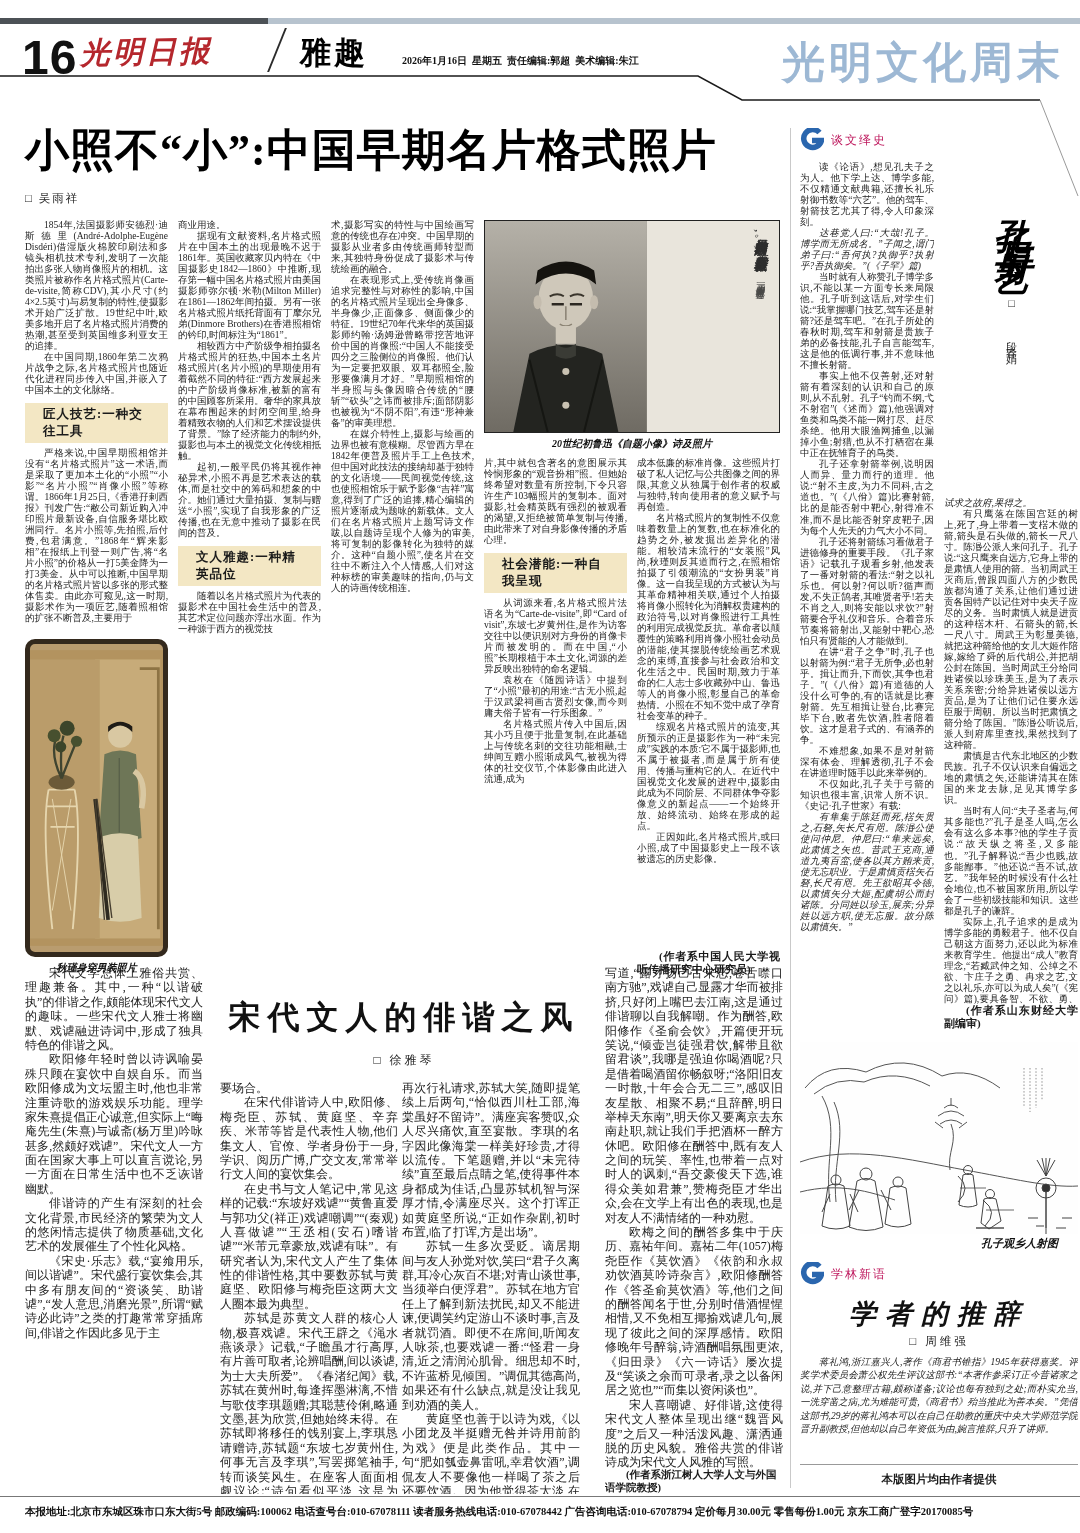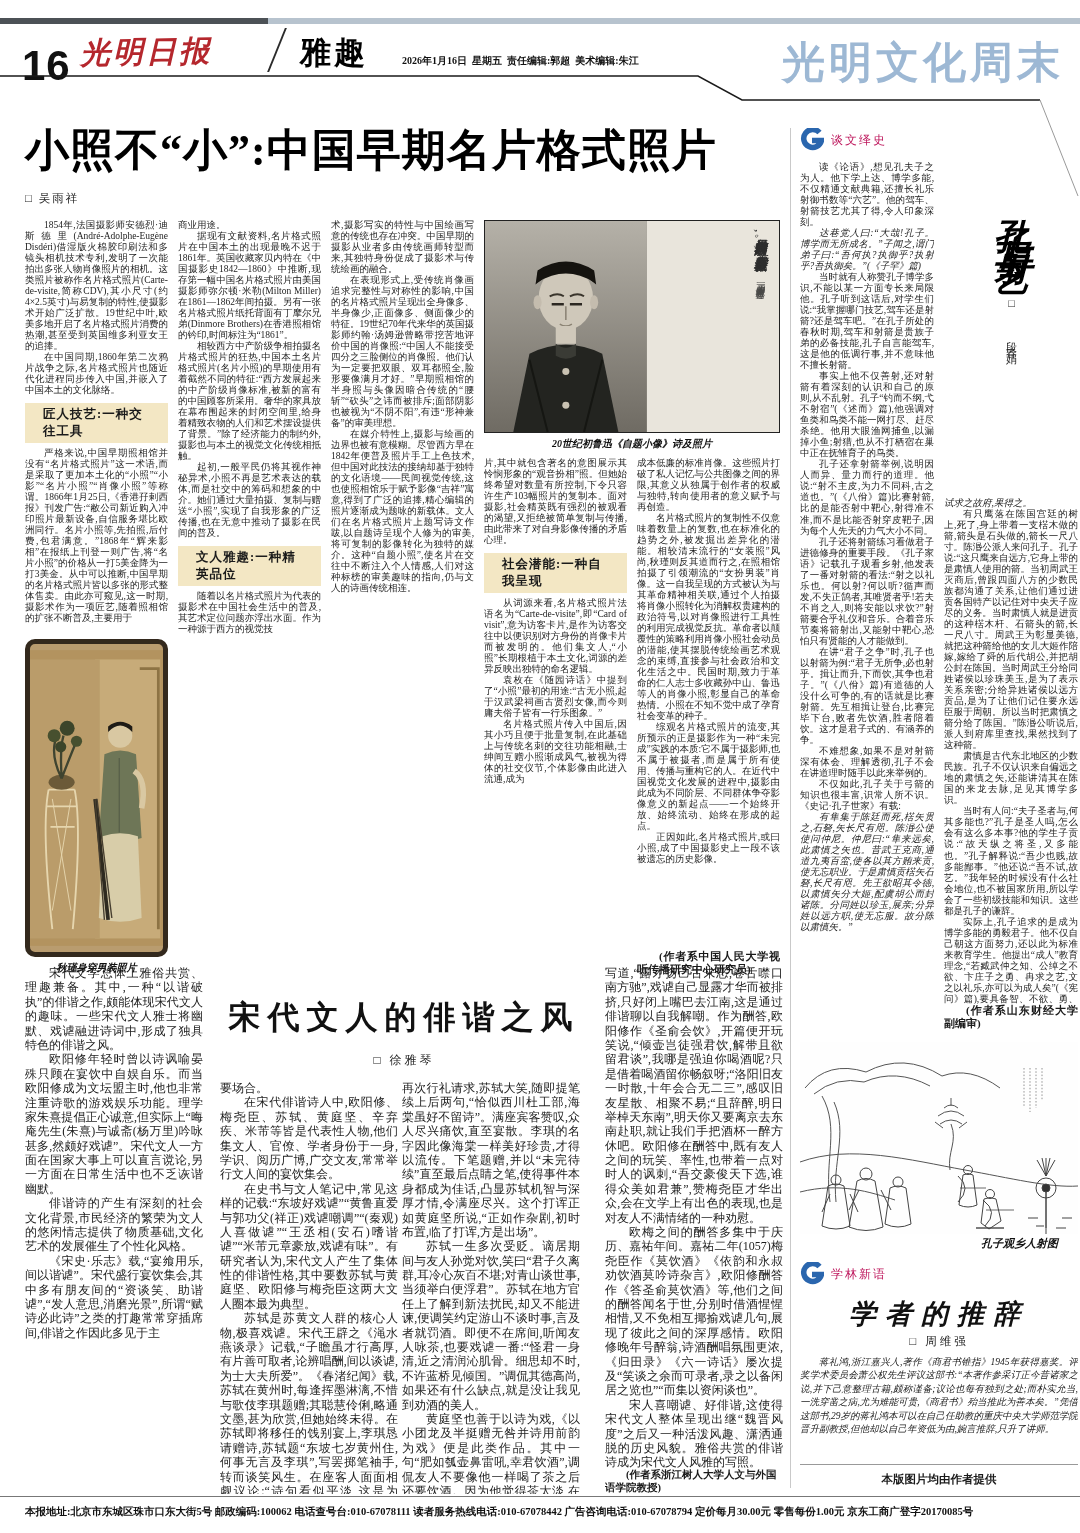--- a/index.html
+++ b/index.html
@@ -3,22 +3,22 @@
 <meta charset="utf-8">
 <style>
 *{margin:0;padding:0;box-sizing:border-box}
 html,body{background:#e9e9e9}
 .page{position:relative;width:1080px;height:1533px;margin:0 auto;background:#fff;
   font-family:"Liberation Serif","DejaVu Serif",serif;color:#1a1a1a;overflow:hidden}
 
 
 .topbar-dark{position:absolute;left:0;top:18px;width:268px;height:6px;background:#4c5156}
 .topbar-blue{position:absolute;left:268px;top:18px;width:812px;height:6px;background:#b7c3ce}
-.page-number{position:absolute;left:22px;top:42px;font-family:"Liberation Sans","DejaVu Sans",sans-serif;
-  font-size:42px;font-weight:700;letter-spacing:1px;color:#111}
+.page-number{position:absolute;left:22px;top:30px;font-family:"Liberation Sans","DejaVu Sans",sans-serif;
+  font-size:48px;font-weight:700;letter-spacing:1px;color:#111}
 .paper-logo{position:absolute;left:80px;top:32px;font-size:30px;font-weight:900;font-style:italic;
   color:#b5272d;letter-spacing:3px;transform:rotate(-1deg)}
 .hdr-slash{position:absolute;left:276px;top:28px;width:2px;height:44px;background:#2b2b2b;transform:skewX(-22deg)}
 .section-name{position:absolute;left:300px;top:32px;font-size:31px;font-weight:900;letter-spacing:3px;color:#000}
 .date-line{position:absolute;left:402px;top:54px;font-size:10px;font-weight:700;color:#111;white-space:pre}
 .weekend-masthead{position:absolute;right:16px;top:34px;font-size:43px;font-weight:700;
   color:#9db8d4;letter-spacing:4px}
 .header-rules{position:absolute;left:0;top:70px;width:1080px;height:140px;pointer-events:none}
 
 
@@ -219,21 +219,21 @@
           </div>
           <figcaption class="photo-caption">20世纪初鲁迅《自题小像》诗及照片</figcaption>
         </figure>
         <div class="sub2">
           <div class="scol">
             <div>
                 <p class="cont">片,其中就包含著名的意图展示其怜悯形象的“观音扮相”照。但她始终希望对数量有所控制,下令只容许生产103幅照片的复制本。面对摄影,社会精英既有强烈的被观看的渴望,又拒绝被简单复制与传播,由此带来了对自身影像传播的矛盾心理。</p>
               </div>
             <h3 class="subhead">社会潜能:一种自我呈现</h3>
             <div>
-                <p>从词源来看,名片格式照片法语名为“Carte-de-visite”,即“Card of visit”,意为访客卡片,是作为访客交往中以便识别对方身份的肖像卡片而被发明的。他们集文人,“小照”长期根植于本土文化,词源的差异反映出独特的命名逻辑。</p>
+                <p>从词源来看,名片格式照片法语名为“Carte-de-visite”,即“Card of visit”,东坡七岁黄州住,是作为访客交往中以便识别对方身份的肖像卡片而被发明的。而在中国,“小照”长期根植于本土文化,词源的差异反映出独特的命名逻辑。</p>
                 <p>袁枚在《随园诗话》中提到了“小照”最初的用途:“古无小照,起于汉武梁祠画古贤烈女像,而今则庸夫俗子皆有一行乐图象。”</p>
                 <p>名片格式照片传入中国后,因其小巧且便于批量复制,在此基础上与传统名刺的交往功能相融,士绅间互赠小照渐成风气,被视为得体的社交仪节,个体影像由此进入流通,成为</p>
               </div>
           </div>
           <div class="scol" style="display:flex;flex-direction:column">
             <div class="col-text">
                 <p class="cont">成本低廉的标准肖像。这些照片打破了私人记忆与公共图像之间的界限,其意义从独属于创作者的权威与独特,转向使用者的意义赋予与再创造。</p>
                 <p>名片格式照片的复制性不仅意味着数量上的复数,也在标准化的趋势之外,被发掘出差异化的潜能。相较清末流行的“女装照”风尚,秋瑾则反其道而行之,在照相馆拍摄了引领潮流的“女扮男装”肖像。这一自我呈现的方式被认为与其革命精神相关联,通过个人拍摄将肖像小照转化为消解权贵建构的政治符号,以对肖像照进行工具性的利用完成视觉反抗。革命者以颠覆性的策略利用肖像小照社会动员的潜能,使其摆脱传统绘画艺术观念的束缚,直接参与社会政治和文化生活之中。民国时期,致力于革命的仁人志士多收藏孙中山、鲁迅等人的肖像小照,彰显自己的革命热情。小照在不知不觉中成了孕育社会变革的种子。</p>
                 <p>综观名片格式照片的流变,其所预示的正是摄影作为一种“未完成”实践的本质:它不属于摄影师,也不属于被摄者,而是属于所有使用、传播与重构它的人。在近代中国视觉文化发展的进程中,摄影由此成为不同阶层、不同群体争夺影像意义的新起点——一个始终开放、始终流动、始终在形成的起点。</p>
                 <p>正因如此,名片格式照片,或曰小照,成了中国摄影史上一段不该被遗忘的历史影像。</p>

